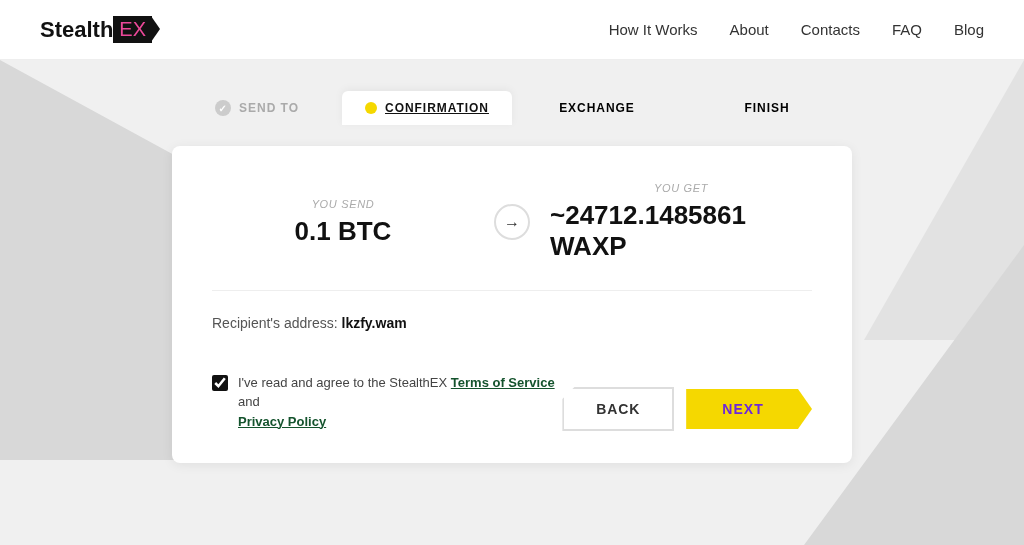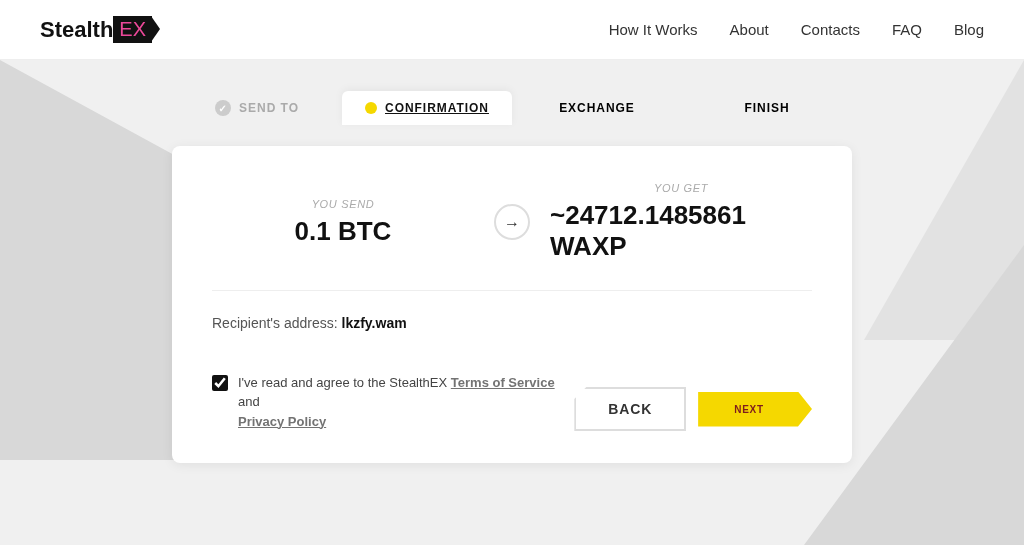--- a/index.html
+++ b/index.html
@@ -246,21 +246,21 @@
       accent-color: #111;
     }
 
     .checkbox-label {
       font-size: 13px;
       color: #444;
       line-height: 1.5;
     }
 
     .checkbox-label a {
-      color: #737373;
+      color: #14532d;
       font-weight: 700;
       text-decoration: underline;
     }
 
     
     .buttons-row {
       display: flex;
       justify-content: center;
       align-items: center;
       gap: 12px;
@@ -275,23 +275,23 @@
       background: #fff;
       border: 2px solid #ddd;
       border-radius: 0;
       cursor: pointer;
       letter-spacing: 0.06em;
       clip-path: polygon(12px 0%, 100% 0%, 100% 100%, 0% 100%, 0% 12px);
     }
 
     .btn-next {
       padding: 12px 36px;
-      font-size: 10px;
-      font-weight: 700;
-      color: #7f1d1d;
+      font-size: 14px;
+      font-weight: 700;
+      color: #6d28d9;
       background: #f5d800;
       border: none;
       cursor: pointer;
       letter-spacing: 0.08em;
       position: relative;
       clip-path: polygon(0% 0%, calc(100% - 14px) 0%, 100% 50%, calc(100% - 14px) 100%, 0% 100%);
       padding-right: 48px;
     }
   </style>
 </head>

